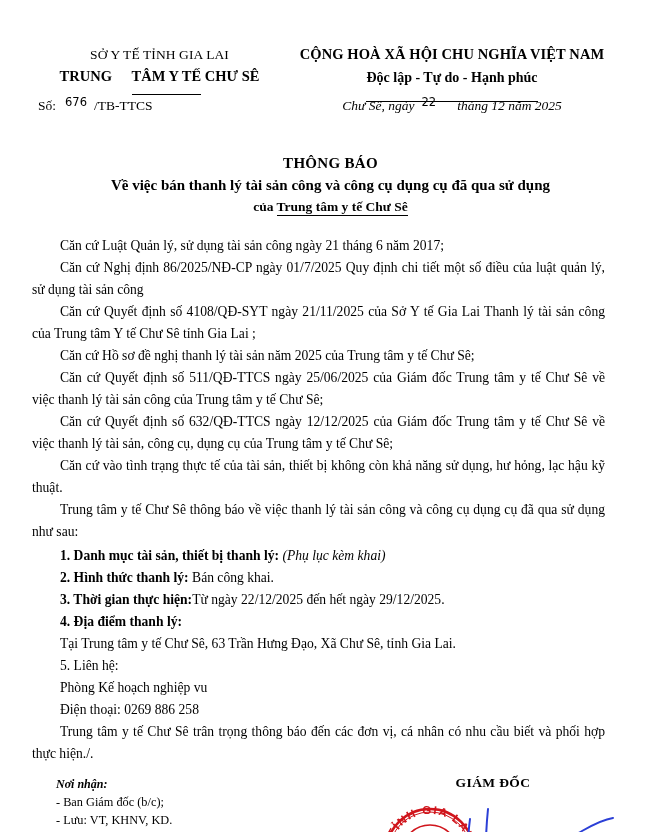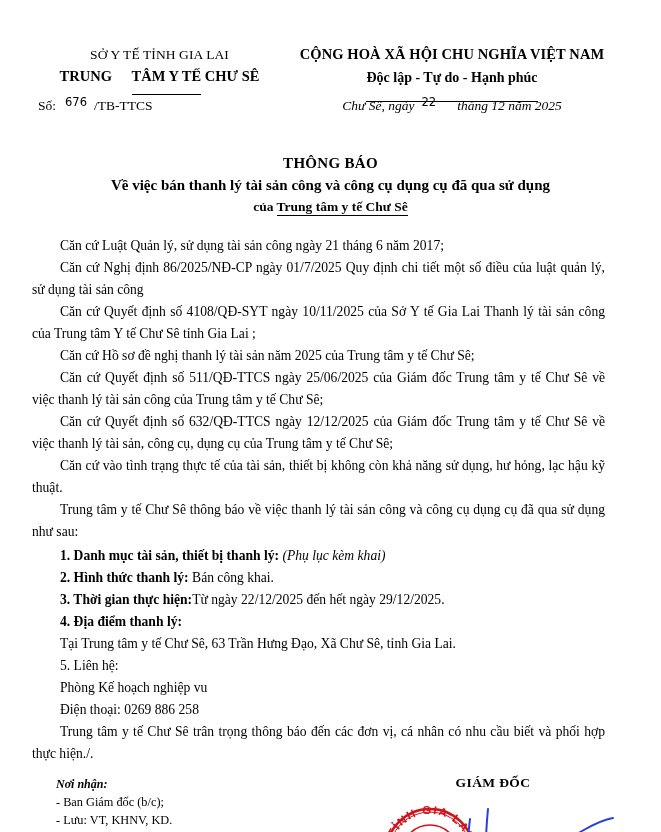--- a/index.html
+++ b/index.html
@@ -252,21 +252,21 @@
     <div class="doc-title">THÔNG BÁO</div>
     <div class="doc-subtitle">Về việc bán thanh lý tài sản công và công cụ dụng cụ đã qua sử dụng</div>
     <div class="doc-subtitle-2">
       <span>của </span><span class="u-mid">Trung tâm y tế Chư Sê</span>
     </div>
   </div>
 
   <div class="body">
     <p>Căn cứ Luật Quản lý, sử dụng tài sản công ngày 21 tháng 6 năm 2017;</p>
     <p>Căn cứ Nghị định 86/2025/NĐ-CP  ngày 01/7/2025 Quy định chi tiết một số điều của luật quản lý, sử dụng tài sản công</p>
-    <p>Căn cứ Quyết định số 4108/QĐ-SYT ngày 10/11/2025 của Sở Y tế Gia Lai Thanh lý tài sản công của Trung tâm Y tế Chư Sê tỉnh Gia Lai ;</p>
+    <p>Căn cứ Quyết định số 4108/QĐ-SYT ngày 21/11/2025 của Sở Y tế Gia Lai Thanh lý tài sản công của Trung tâm Y tế Chư Sê tỉnh Gia Lai ;</p>
     <p>Căn cứ Hồ sơ đề nghị thanh lý tài sản năm 2025 của Trung tâm y tế Chư Sê;</p>
     <p>Căn cứ Quyết định số 511/QĐ-TTCS ngày 25/06/2025 của Giám đốc Trung tâm y tế Chư Sê về việc thanh lý tài sản công của Trung tâm y tế Chư Sê;</p>
     <p>Căn cứ Quyết định số 632/QĐ-TTCS ngày 12/12/2025 của Giám đốc Trung tâm y tế Chư Sê về việc thanh lý tài sản, công cụ, dụng cụ của Trung tâm y tế Chư Sê;</p>
     <p>Căn cứ vào tình trạng thực tế của tài sản, thiết bị không còn khả năng sử dụng, hư hỏng, lạc hậu kỹ thuật.</p>
     <p>Trung tâm y tế Chư Sê thông báo về việc thanh lý tài sản công và công cụ dụng cụ đã qua sử dụng như sau:</p>
 
     <div class="items">
       <p class="item">
         <span class="lead">1. Danh mục tài sản, thiết bị thanh lý:</span>
         <span class="note-italic">(Phụ lục kèm khai)</span>

